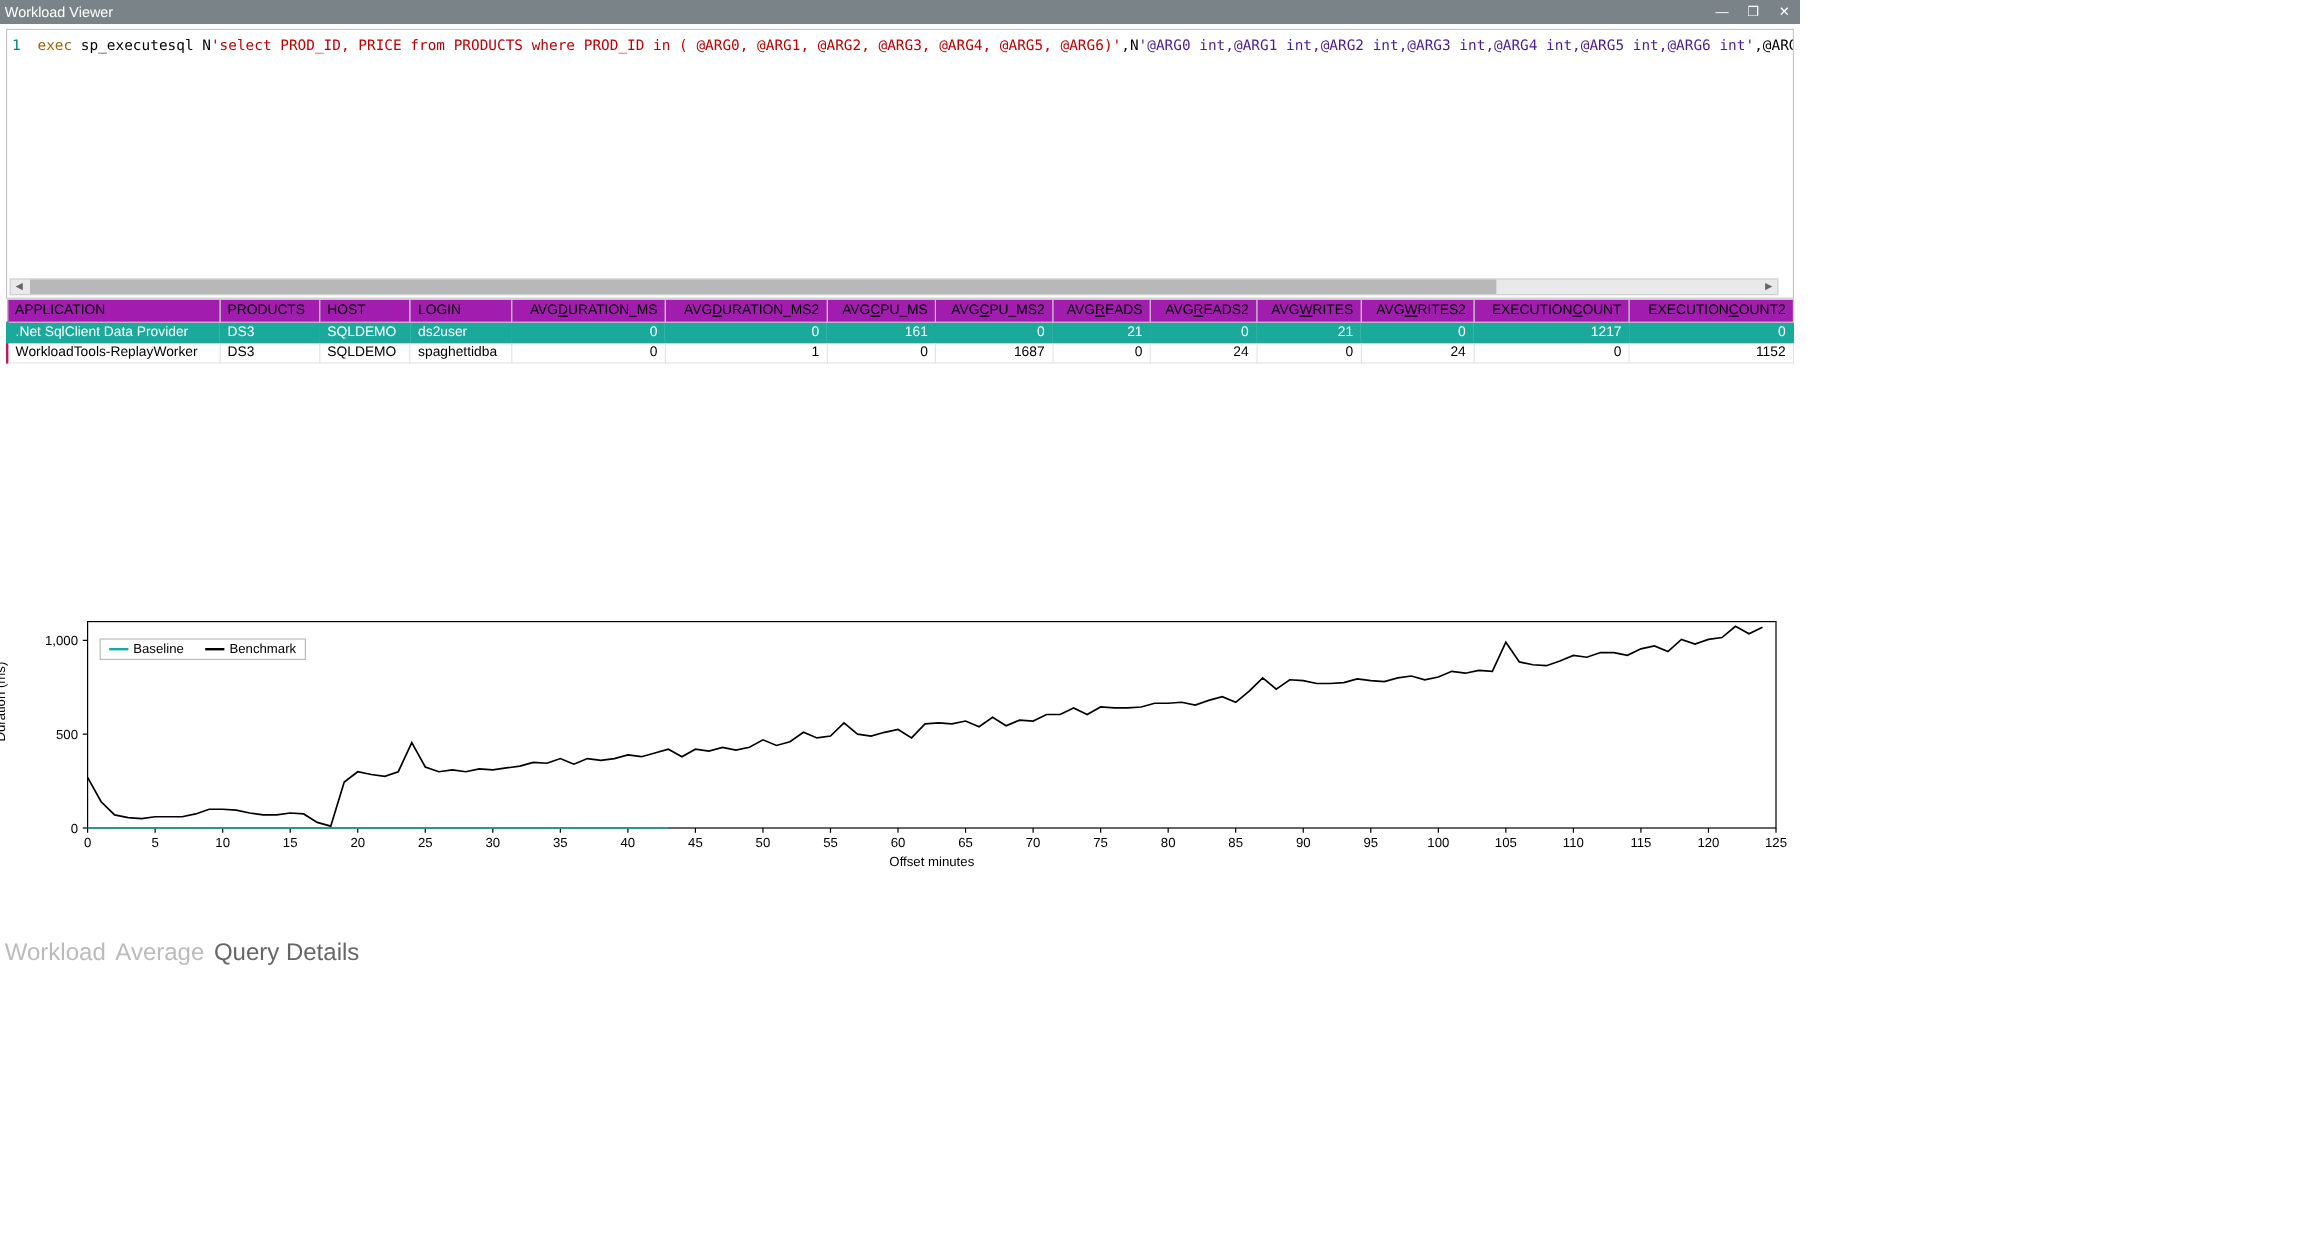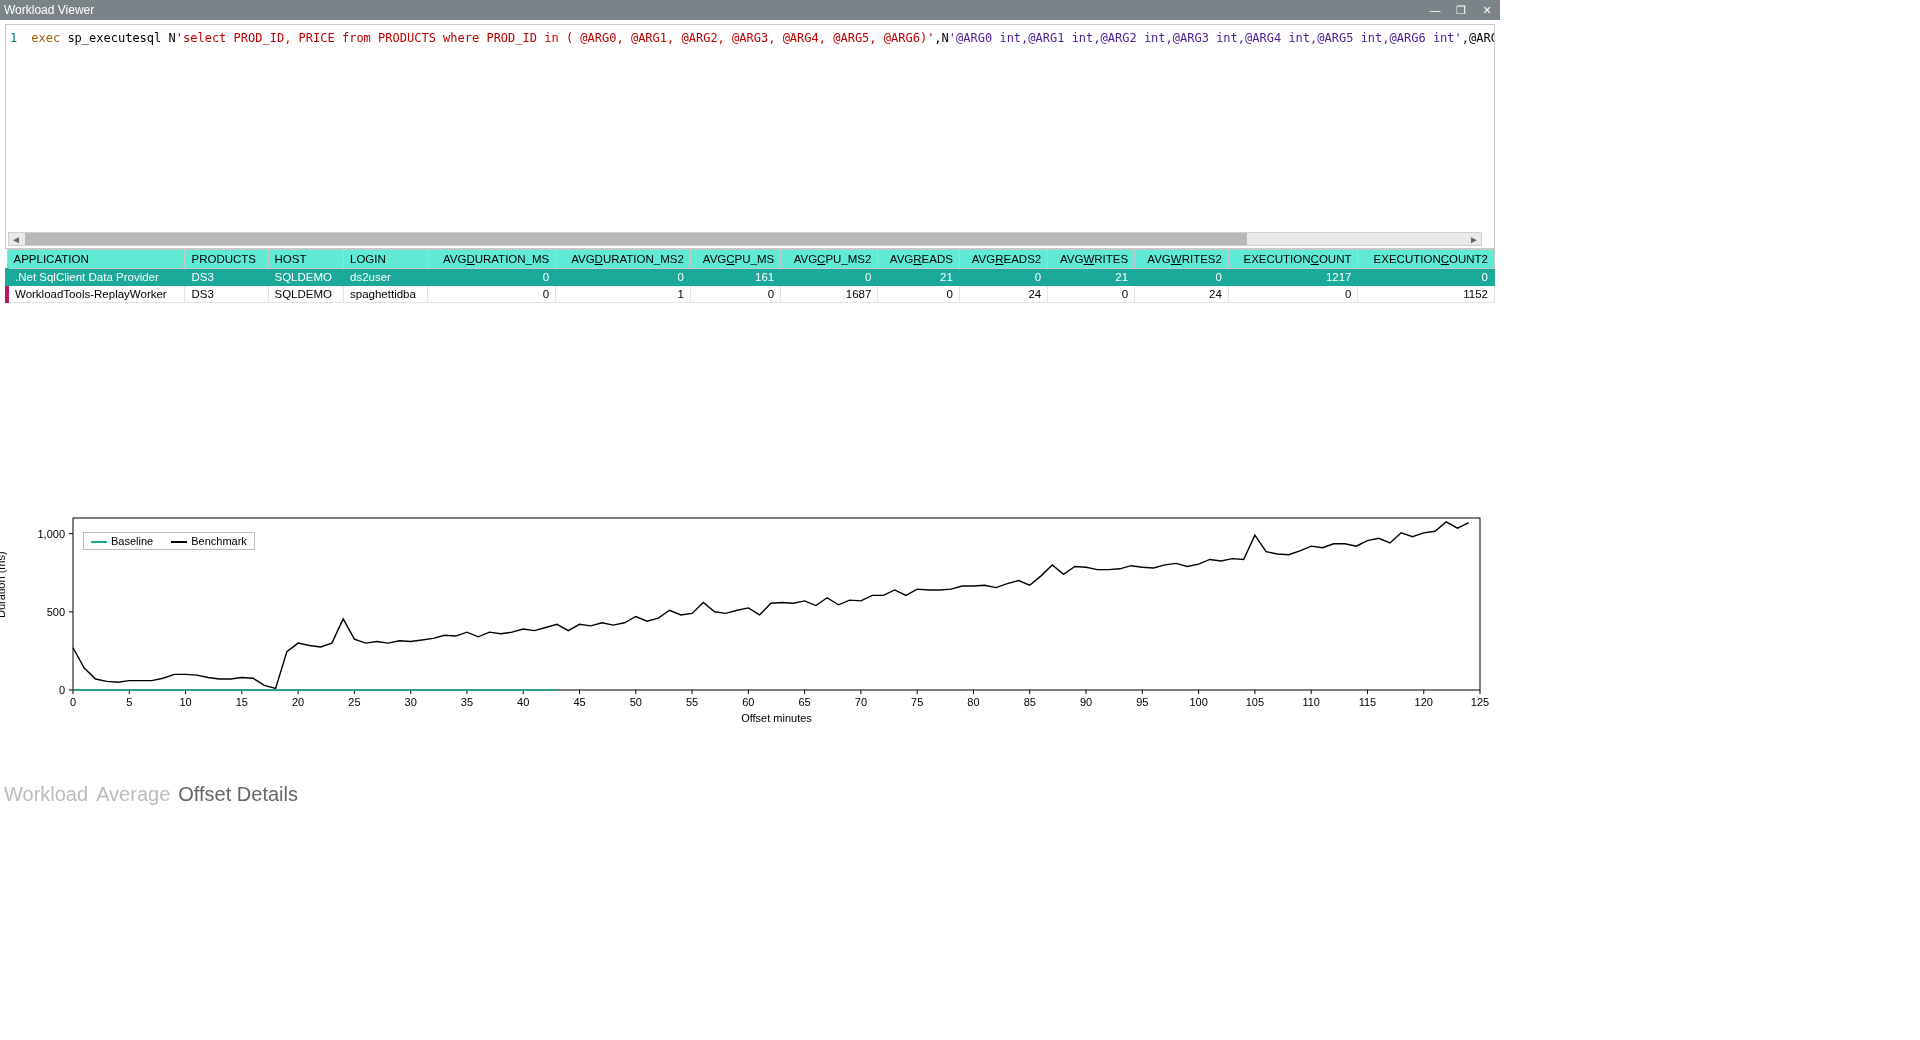--- a/index.html
+++ b/index.html
@@ -71,34 +71,34 @@
     border-radius: 0;
   }
   .hscroll .arrow { width:14px;text-align:center;color:#666;font-size:10px; }
   .grid {
     width: calc(100% - 10px);
     margin: 0 5px;
     border-collapse: collapse;
     font-size: 11.5px;
   }
   .grid th {
-    background: #5eead4;
+    background: #a21caf;
     border: 1px solid #c8c8c8;
     padding: 3px 6px;
     font-weight: normal;
     text-align: left;
     white-space: nowrap;
   }
   .grid th.num, .grid td.num { text-align: right; }
   .grid td {
     border: 1px solid #e4e4e4;
     padding: 2px 6px;
     white-space: nowrap;
   }
-  .grid td.app { border-left: 4px solid #be185d; }
+  .grid td.app { border-left: 2px solid #be185d; }
   .grid tr.sel td {
     background: #1aa99a;
     color: #fff;
     border-color: #1aa99a;
   }
   .chart-area {
     position: absolute;
     left: 5px; right: 5px;
     top: 508px;
     height: 245px;
@@ -288,13 +288,13 @@
       <line x1="1418.72" y1="182" x2="1418.72" y2="186" stroke="#000"></line>
       <text x="1418.72" y="198" text-anchor="middle" class="axislabel">120</text>
       <line x1="1475" y1="182" x2="1475" y2="186" stroke="#000"></line>
       <text x="1475" y="198" text-anchor="middle" class="axislabel">125</text>
       <text x="771.5" y="214" text-anchor="middle" class="axislabel">Offset minutes</text>
       <path d="M68 182 L79.256 182 L90.512 182 L101.768 182 L113.024 182 L124.28 182 L135.536 182 L146.792 182 L158.048 182 L169.30399999999997 182 L180.56 182 L191.81599999999997 182 L203.072 182 L214.328 182 L225.584 182 L236.84 182 L248.096 182 L259.352 182 L270.60799999999995 182 L281.86400000000003 182 L293.12 182 L349.40000000000003 182 L405.68 182 L461.96000000000004 182 L518.24 182 L552.008 182 " fill="none" stroke="#1aa99a" stroke-width="1.4"></path>
       <path d="M68 139.78181818181818 L79.256 160.10909090909092 L90.512 171.05454545454546 L101.768 173.4 L113.024 174.1818181818182 L124.28 172.61818181818182 L135.536 172.61818181818182 L146.792 172.61818181818182 L158.048 170.27272727272728 L169.30399999999997 166.36363636363637 L180.56 166.36363636363637 L191.81599999999997 167.14545454545456 L203.072 169.4909090909091 L214.328 171.05454545454546 L225.584 171.05454545454546 L236.84 169.4909090909091 L248.096 170.27272727272728 L259.352 177.3090909090909 L270.60799999999995 180.43636363636364 L281.86400000000003 143.6909090909091 L293.12 135.0909090909091 L304.376 137.43636363636364 L315.63199999999995 139 L326.888 135.0909090909091 L338.144 110.85454545454546 L349.40000000000003 131.1818181818182 L360.656 135.0909090909091 L371.912 133.52727272727273 L383.168 135.0909090909091 L394.42400000000004 132.74545454545455 L405.68 133.52727272727273 L416.936 131.96363636363637 L428.192 130.4 L439.44800000000004 127.27272727272728 L450.704 128.05454545454546 L461.96000000000004 124.14545454545456 L473.21599999999995 128.83636363636364 L484.472 124.14545454545456 L495.728 125.70909090909092 L506.984 124.14545454545456 L518.24 121.01818181818182 L529.4960000000001 122.58181818181818 L540.752 119.45454545454545 L552.008 116.32727272727273 L563.2639999999999 122.58181818181818 L574.52 116.32727272727273 L585.776 117.89090909090909 L597.032 114.76363636363637 L608.288 117.10909090909091 L619.544 114.76363636363637 L630.8000000000001 108.50909090909092 L642.0559999999999 113.2 L653.312 110.07272727272728 L664.568 102.25454545454545 L675.824 106.94545454545455 L687.08 105.38181818181819 L698.336 94.43636363636365 L709.592 103.81818181818183 L720.8480000000001 105.38181818181819 L732.1039999999999 102.25454545454545 L743.36 99.9090909090909 L754.616 106.94545454545455 L765.872 95.21818181818182 L777.128 94.43636363636365 L788.384 95.21818181818182 L799.64 92.87272727272727 L810.8960000000001 97.56363636363636 L822.152 89.74545454545455 L833.408 96.78181818181818 L844.6640000000001 92.0909090909091 L855.9200000000001 92.87272727272727 L867.1759999999999 87.39999999999999 L878.4319999999999 87.39999999999999 L889.688 81.92727272727274 L900.944 87.39999999999999 L912.1999999999999 81.14545454545456 L923.456 81.92727272727274 L934.712 81.92727272727274 L945.968 81.14545454545456 L957.224 78.01818181818183 L968.48 78.01818181818183 L979.736 77.23636363636363 L990.9920000000001 79.58181818181818 L1002.248 75.67272727272727 L1013.504 72.54545454545455 L1024.7600000000002 77.23636363636363 L1036.016 67.85454545454544 L1047.272 56.90909090909091 L1058.5279999999998 66.2909090909091 L1069.784 58.47272727272728 L1081.04 59.25454545454545 L1092.296 61.60000000000001 L1103.552 61.60000000000001 L1114.808 60.81818181818181 L1126.064 57.69090909090909 L1137.32 59.25454545454545 L1148.576 60.03636363636363 L1159.832 56.90909090909091 L1171.088 55.345454545454544 L1182.344 58.47272727272728 L1193.6000000000001 56.127272727272725 L1204.856 51.43636363636364 L1216.1119999999999 53 L1227.368 50.654545454545456 L1238.624 51.43636363636364 L1249.8799999999999 27.19999999999999 L1261.136 43.618181818181824 L1272.392 45.96363636363637 L1283.648 46.74545454545455 L1294.904 42.83636363636364 L1306.16 38.145454545454555 L1317.416 39.70909090909092 L1328.672 35.80000000000001 L1339.928 35.80000000000001 L1351.184 38.145454545454555 L1362.44 32.672727272727286 L1373.6960000000001 30.327272727272714 L1384.952 35.01818181818183 L1396.2079999999999 24.854545454545445 L1407.464 28.76363636363638 L1418.72 24.854545454545445 L1429.9759999999999 23.290909090909082 L1441.232 13.909090909090907 L1452.488 20.163636363636357 L1463.744 14.690909090909088 " fill="none" stroke="#000000" stroke-width="1.4"></path>
     </svg>
 </div>
 
-<div class="tabs" id="tabs"><span>Workload</span><span>Average</span><span class="active">Offset Details</span></div>
+<div class="tabs" id="tabs"><span>Workload</span><span>Average</span><span class="active">Query Details</span></div>
 
 </body></html>

